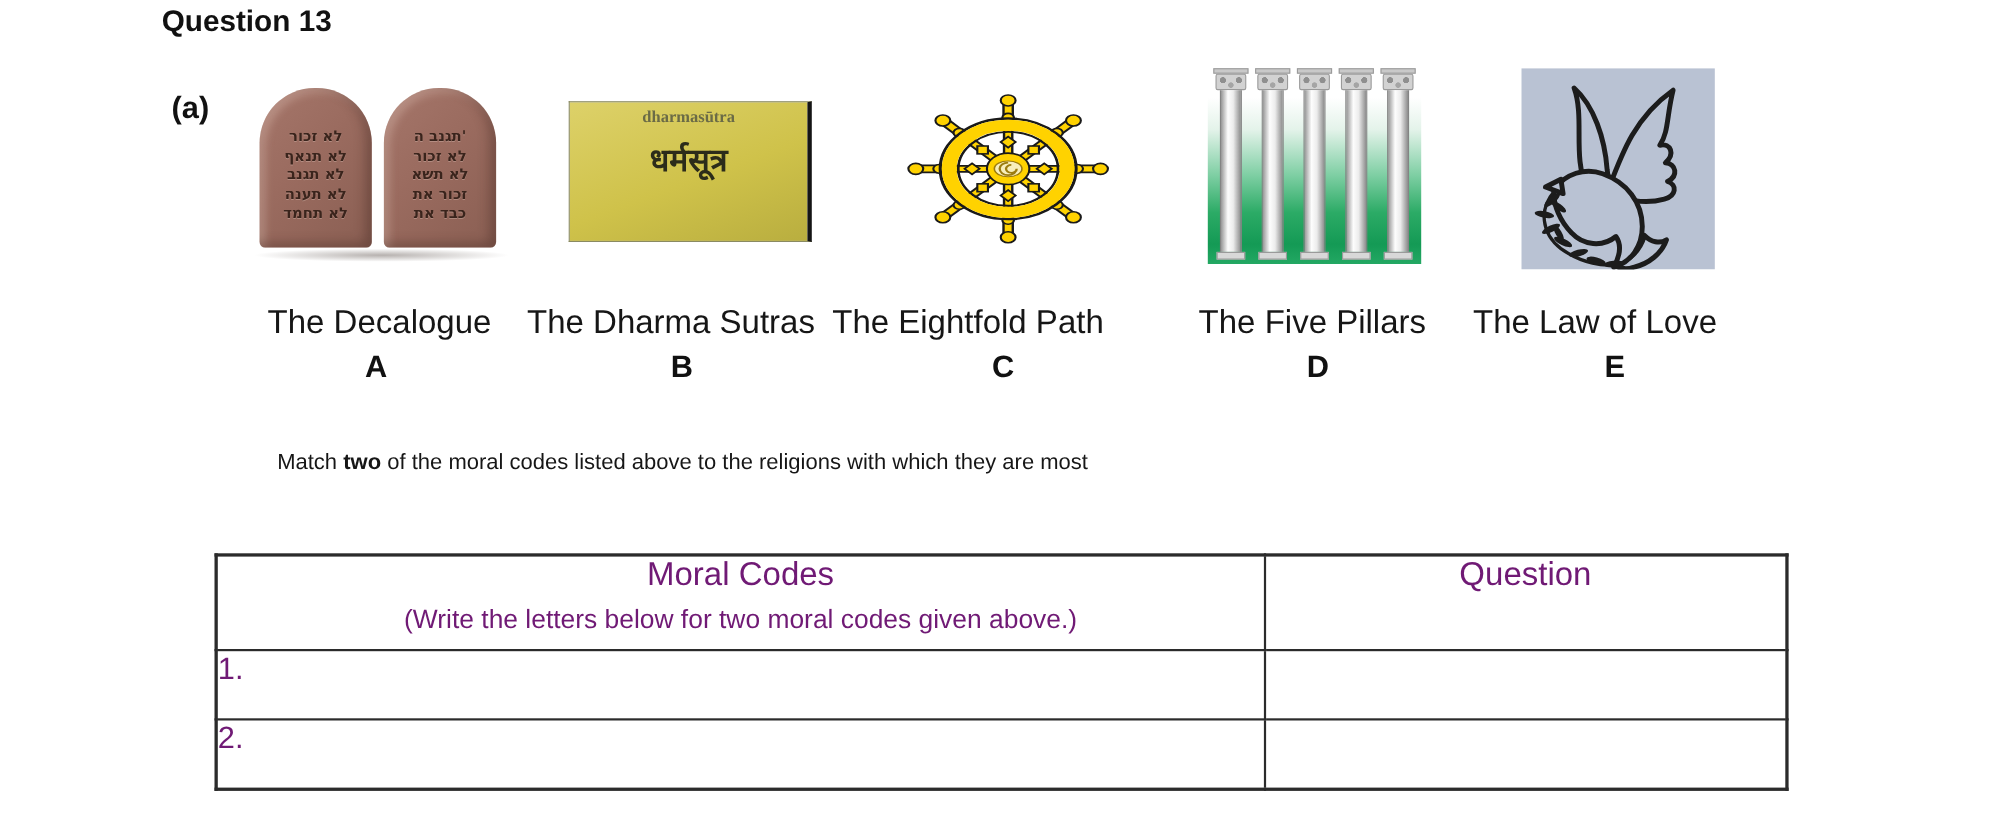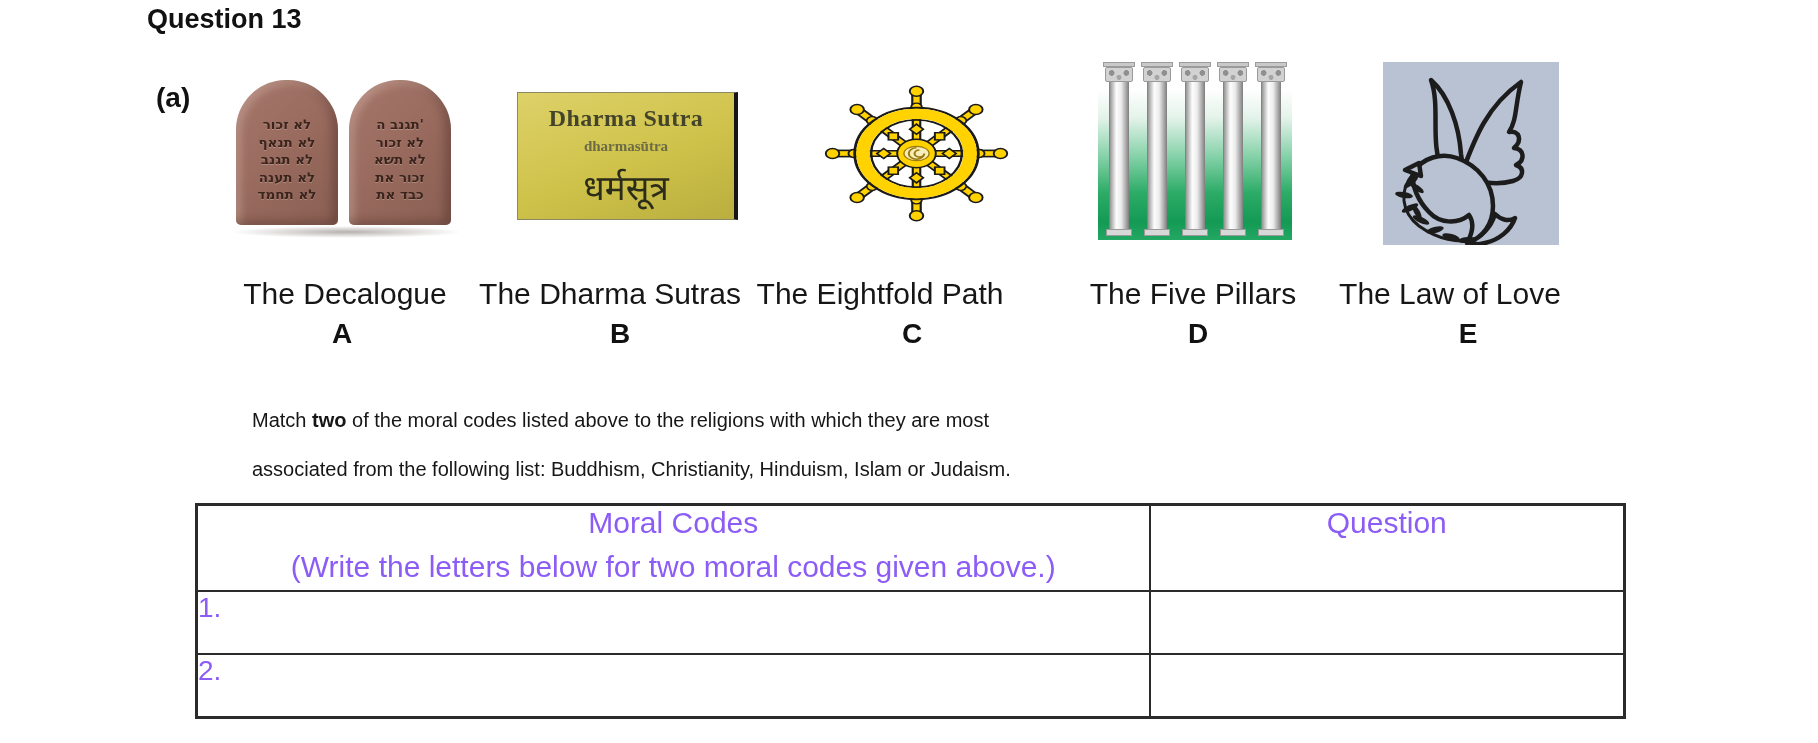--- a/index.html
+++ b/index.html
@@ -37,21 +37,21 @@
 
   
   .plaque {
     left:517px; top:92px; width:221px; height:128px; box-sizing:border-box;
     background:linear-gradient(160deg,#ddd169 0%, var(--plaque-gold) 55%, #b9ae3f 100%);
     border:1px solid #8a8a62; border-right:4px solid #151515;
     text-align:center; font-family:"Liberation Serif", serif;
   }
   .plaque .p-title { margin-top:12px; font-size:24px; font-weight:bold; color:#44442a; letter-spacing:.5px; }
   .plaque .p-translit { margin-top:6px; font-size:15px; font-weight:bold; color:#6b6b46; }
-  .plaque .p-deva { margin-top:8px; font-size:35px; font-weight:normal; color:#2c2c1a; }
+  .plaque .p-deva { margin-top:8px; font-size:29px; font-weight:bold; color:#2c2c1a; }
 
   
   .wheel { left:820px; top:82px; }
   .w-outline { stroke:#1a1a1a; }
   .w-gold-stroke { stroke:var(--wheel-gold); }
   .w-gold-fill { fill:var(--wheel-gold); stroke:#1a1a1a; stroke-width:2; }
 
   
   .pillars {
     left:1098px; top:60px; width:194px; height:180px; box-sizing:border-box;
@@ -93,29 +93,29 @@
   
   .instruction {
     left:252px; top:376px; font-size:20px; line-height:49px; color:#161616; width:1320px;
   }
   .instruction b { font-weight:bold; }
 
   
   table.answers {
     position:absolute; left:195px; top:503px; width:1428px;
     border-collapse:collapse; table-layout:fixed;
-    border:3px solid #2b2b2b; font-size:30px; color:#8b5cf6;padding-left:24px;
+    border:3px solid #2b2b2b; font-size:30px; color:#701a75;padding-left:24px;
   }
   table.answers th, table.answers td {
     border:2px solid #2b2b2b; vertical-align:top; font-weight:normal; padding:0;
   }
   .col-codes { width:953px; }
   .col-religions { width:475px; }
   th.h-cell { height:84px; text-align:center; padding-top:8px; }
-  .h-sub { margin-top:10px; font-size:30px;text-align:center; }
+  .h-sub { margin-top:10px; font-size:24px;text-align:center; }
   td.a-cell { height:61px; padding:6px 0 0 14px; font-size:28px; font-weight:bold; }
   td.r-cell { height:61px; }
 </style>
 </head>
 <body>
 
 <div class="abs q-title">Question 13</div>
 <div class="abs part-label">(a)</div>
 
 <div class="abs tablets">
@@ -130,21 +130,20 @@
   <div class="tablet right">
     <span class="tline">תגנב ה'</span>
     <span class="tline">לא זכור</span>
     <span class="tline">לא תשא</span>
     <span class="tline">זכור את</span>
     <span class="tline">כבד את</span>
   </div>
 </div>
 
 <div class="abs plaque">
-  <div class="p-title">Dharma Sutra</div>
   <div class="p-translit">dharmasūtra</div>
   <div class="p-deva">धर्मसूत्र</div>
 </div>
 
 <svg class="abs wheel" width="193" height="143" viewBox="0 0 200 200" preserveAspectRatio="none">
   <g>
     <g transform="rotate(0 100 100)">
       <line class="w-outline" x1="100" y1="36" x2="100" y2="16" stroke-width="11"></line>
       <line class="w-gold-stroke" x1="100" y1="36" x2="100" y2="16" stroke-width="6.5"></line>
       <circle class="w-gold-fill" cx="100" cy="13" r="7"></circle>
@@ -284,21 +283,21 @@
 <span class="abs code-label" style="left:880px">The Eightfold Path</span>
 <span class="abs code-label" style="left:1193px">The Five Pillars</span>
 <span class="abs code-label" style="left:1450px">The Law of Love</span>
 
 <span class="abs code-letter" style="left:342px">A</span>
 <span class="abs code-letter" style="left:620px">B</span>
 <span class="abs code-letter" style="left:912px">C</span>
 <span class="abs code-letter" style="left:1198px">D</span>
 <span class="abs code-letter" style="left:1468px">E</span>
 
-<p class="abs instruction"><span>Match </span><b>two</b><span> of the moral codes listed above to the religions with which they are most</span><br><span>associated from the following list: Buddhism, Christianity, Hinduism, Islam or Judaism.</span></p>
+<p class="abs instruction"><span>Match </span><b>two</b><span> of the moral codes listed above to the religions with which they are most</span><br></p>
 
 <table class="answers">
   <colgroup>
       <col class="col-codes">
       <col class="col-religions">
     </colgroup>
   <tbody>
       <tr>
     <th class="h-cell">
       <div>Moral Codes</div>

